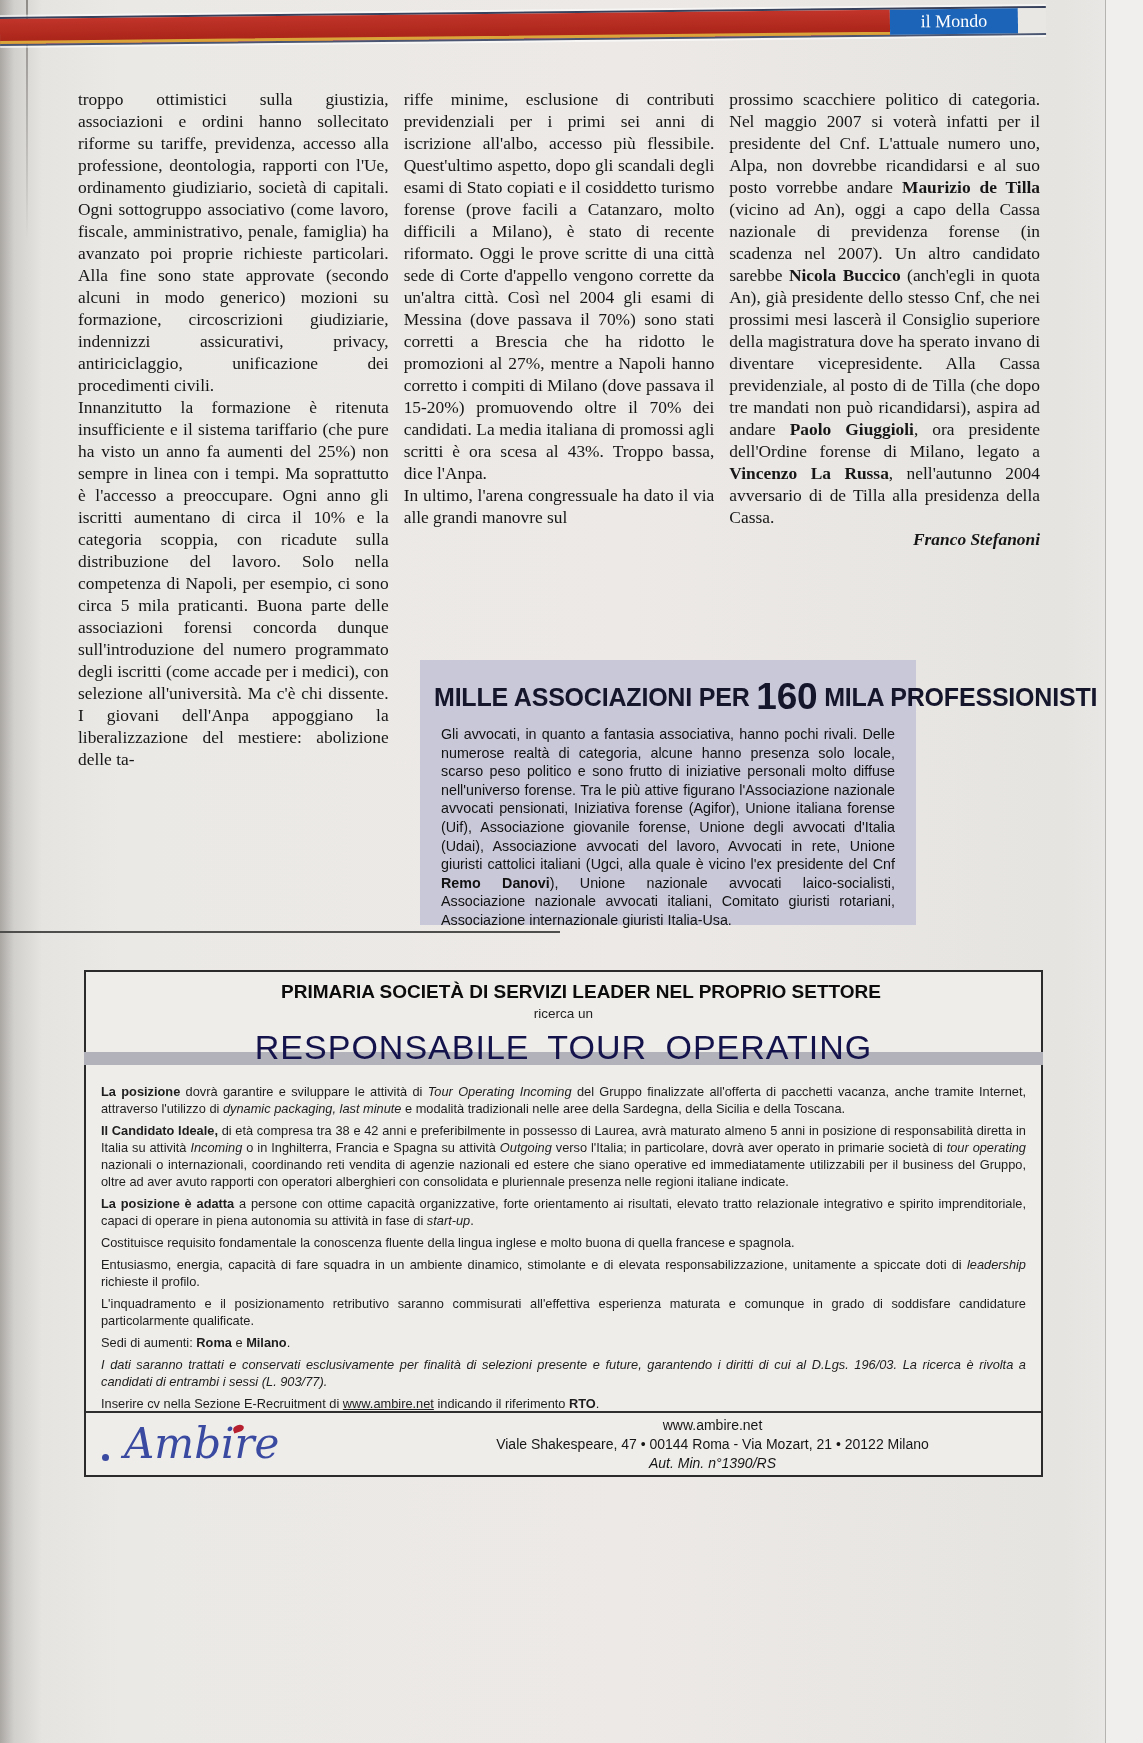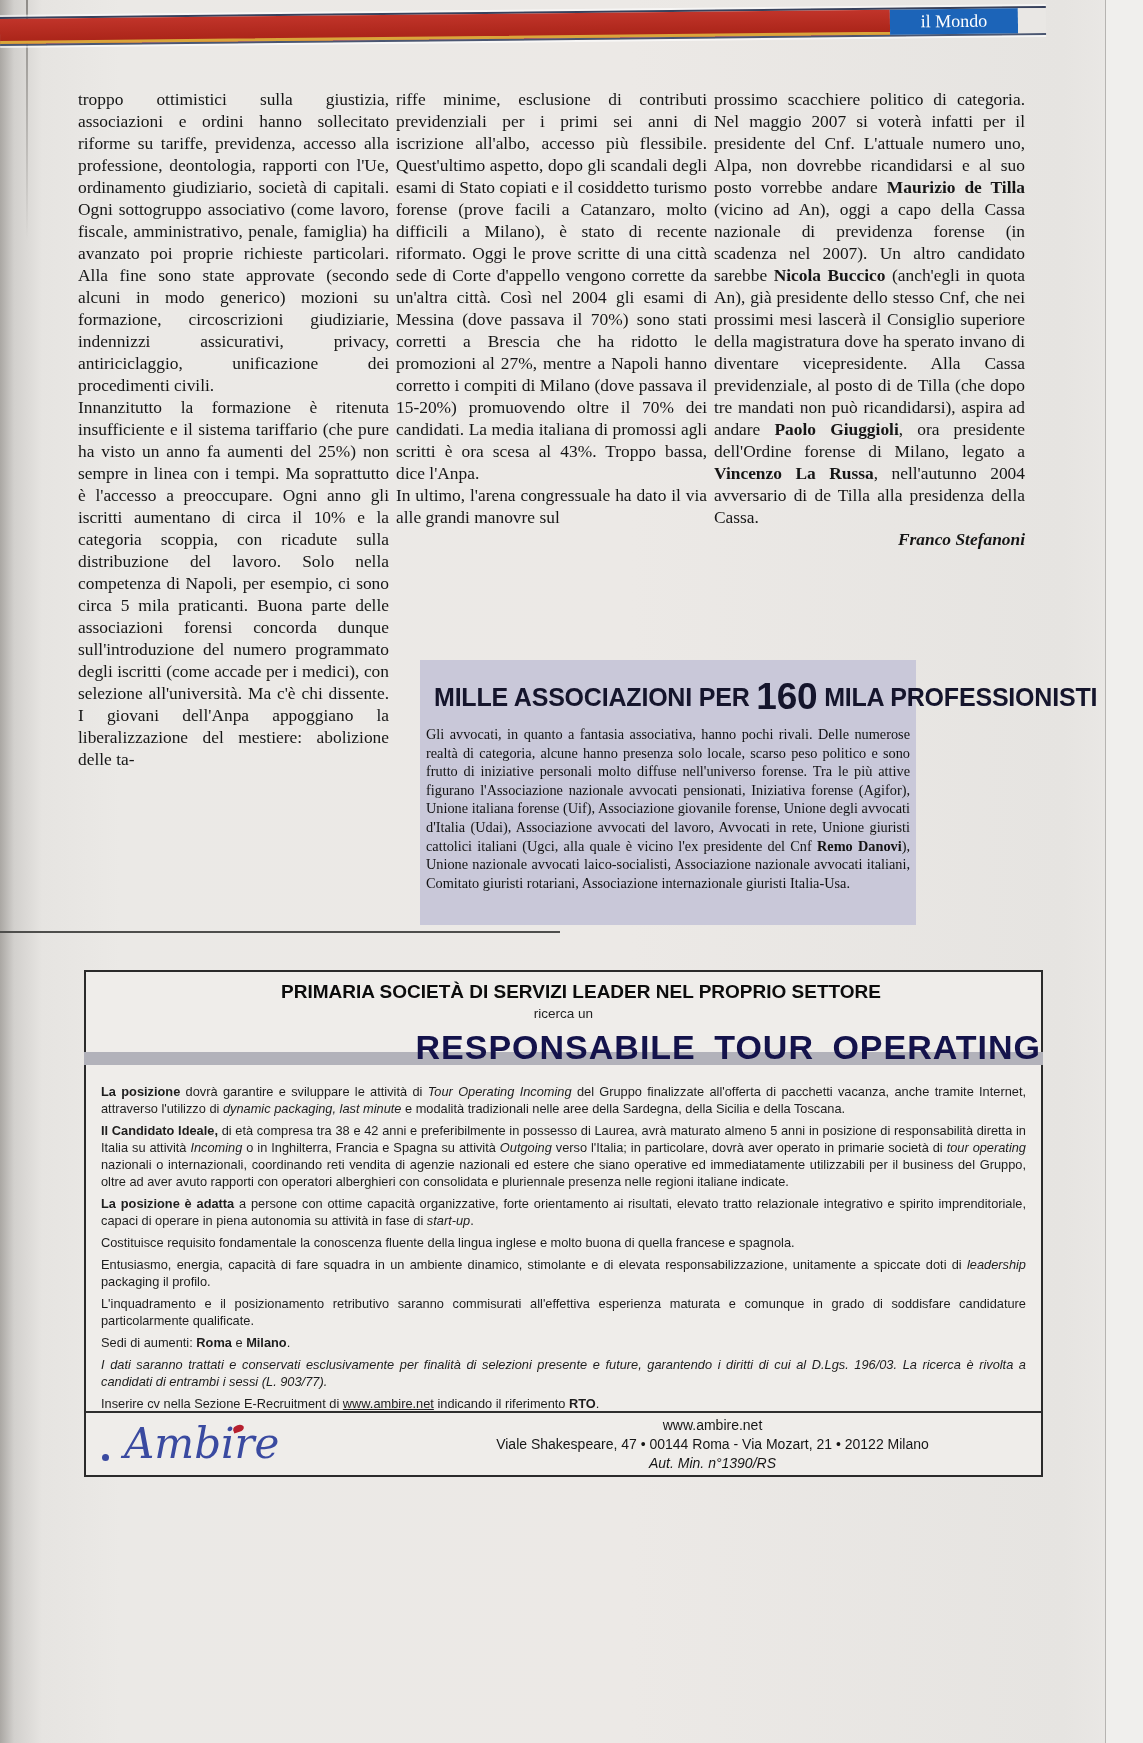--- a/index.html
+++ b/index.html
@@ -28,21 +28,21 @@
   .ribbon-red{flex:1;height:25px;background:linear-gradient(#c1342a,#a82317);
     box-shadow:inset 0 -3px 0 #d9a53b;}
   .ribbon-badge{width:128px;background:#1c64b8;color:#ffffff;
     font-family:"Liberation Serif",serif;font-size:18px;
     display:flex;align-items:center;justify-content:center;}
   .ribbon-tail{width:28px;background:#e9e7e4;}
 
   
   .cols{
     position:absolute;left:78px;top:88px;width:962px;
-    display:flex;gap:7px;
+    display:flex;gap:15px;
     font-size:17.4px;line-height:22px;text-align:justify;color:#161616;
   }
   .col{width:311px;}
   .col p{margin:0;}
   .byline{text-align:right;font-weight:700;font-style:italic;margin-top:0;}
   .b{font-weight:700;}
   .i{font-style:italic;}
   .u{text-decoration:underline;}
 
   
@@ -50,40 +50,40 @@
     position:absolute;left:420px;top:660px;width:496px;height:265px;
     background:#c9c8d9;
   }
   .infobox-title{
     text-align:center;margin:18px 14px 0;
     font-family:"Liberation Sans",sans-serif;font-weight:700;
     font-size:25px;letter-spacing:-0.2px;color:#15152c;white-space:nowrap;
   }
   .infobox-title .t-num{font-size:37px;line-height:1;vertical-align:-3px;}
   .infobox-body{
-    margin:10px 6px 0;
-    font-family:Liberation Serif, serif;font-size:14.3px;line-height:18.6px;
+    margin:10px 21px 0;
+    font-family:Liberation Sans, sans-serif;font-size:14.3px;line-height:18.6px;
     text-align:justify;color:#121212;
   }
 
   .article-rule{position:absolute;left:0;top:931px;width:560px;height:2px;background:#4e4e4c;}
 
   
   .ad{
     position:absolute;left:84px;top:970px;width:955px;height:503px;
     border:2px solid #2b2b2b;background:#efedea;
     font-family:"Liberation Sans",sans-serif;
   }
   .ad-header{text-align:center;margin-top:9px;font-weight:700;font-size:19px;color:#0c0c0c;padding-left:35px;}
   .ad-sub{text-align:center;margin-top:3px;font-size:13.5px;color:#222;}
   .ad-titlewrap{position:relative;margin-top:7px;height:46px;}
   .ad-titleband{position:absolute;left:-2px;right:-2px;top:24px;height:13px;background:#b2b2ba;}
   .ad-title{
-    position:relative;z-index:1;text-align:right;
-    font-weight:700;font-size:34px;letter-spacing:1px;word-spacing:8px;color:#14134b;
+    position:relative;z-index:1;text-align:center;
+    font-weight:400;font-size:34px;letter-spacing:1px;word-spacing:8px;color:#14134b;
   }
   .ad-body{
     padding:9px 15px 0;font-size:12.8px;line-height:17px;
     text-align:justify;color:#1d1d1d;
   }
   .ad-body p{margin:0 0 5px;}
   .ad-footer{
     position:absolute;left:0;right:0;bottom:0;height:62px;
     border-top:2px solid #2e2e2e;display:flex;align-items:center;
   }
@@ -144,21 +144,21 @@
     <div class="ad-sub">ricerca un</div>
     <div class="ad-titlewrap">
       <div class="ad-titleband"></div>
       <div class="ad-title">RESPONSABILE TOUR OPERATING</div>
     </div>
     <div class="ad-body">
       <p><span class="b">La posizione</span><span> dovrà garantire e sviluppare le attività di </span><span class="i">Tour Operating Incoming</span><span> del Gruppo finalizzate all'offerta di pacchetti vacanza, anche tramite Internet, attraverso l'utilizzo di </span><span class="i">dynamic packaging, last minute</span><span> e modalità tradizionali nelle aree della Sardegna, della Sicilia e della Toscana.</span></p>
       <p><span class="b">Il Candidato Ideale,</span><span> di età compresa tra 38 e 42 anni e preferibilmente in possesso di Laurea, avrà maturato almeno 5 anni in posizione di responsabilità diretta in Italia su attività </span><span class="i">Incoming</span><span> o in Inghilterra, Francia e Spagna su attività </span><span class="i">Outgoing</span><span> verso l'Italia; in particolare, dovrà aver operato in primarie società di </span><span class="i">tour operating</span><span> nazionali o internazionali, coordinando reti vendita di agenzie nazionali ed estere che siano operative ed immediatamente utilizzabili per il business del Gruppo, oltre ad aver avuto rapporti con operatori alberghieri con consolidata e pluriennale presenza nelle regioni italiane indicate.</span></p>
       <p><span class="b">La posizione è adatta</span><span> a persone con ottime capacità organizzative, forte orientamento ai risultati, elevato tratto relazionale integrativo e spirito imprenditoriale, capaci di operare in piena autonomia su attività in fase di </span><span class="i">start-up</span><span>.</span></p>
       <p><span>Costituisce requisito fondamentale la conoscenza fluente della lingua inglese e molto buona di quella francese e spagnola.</span></p>
-      <p><span>Entusiasmo, energia, capacità di fare squadra in un ambiente dinamico, stimolante e di elevata responsabilizzazione, unitamente a spiccate doti di </span><span class="i">leadership</span><span> packaging il profilo.</span></p>
+      <p><span>Entusiasmo, energia, capacità di fare squadra in un ambiente dinamico, stimolante e di elevata responsabilizzazione, unitamente a spiccate doti di </span><span class="i">leadership</span><span> richieste il profilo.</span></p>
       <p><span>L'inquadramento e il posizionamento retributivo saranno commisurati all'effettiva esperienza maturata e comunque in grado di soddisfare candidature particolarmente qualificate.</span></p>
       <p><span>Sedi di aumenti: </span><span class="b">Roma</span><span> e </span><span class="b">Milano</span><span>.</span></p>
       <p><span class="i">I dati saranno trattati e conservati esclusivamente per finalità di selezioni presente e future, garantendo i diritti di cui al D.Lgs. 196/03. La ricerca è rivolta a candidati di entrambi i sessi (L. 903/77).</span></p>
       <p><span>Inserire cv nella Sezione E-Recruitment di </span><span class="u">www.ambire.net</span><span> indicando il riferimento </span><span class="b">RTO</span><span>.</span></p>
     </div>
     <div class="ad-footer">
       <div class="ad-logo">
         <span class="logo-dot"></span>
         <span>Ambire</span>
         <span class="logo-accent"></span>

